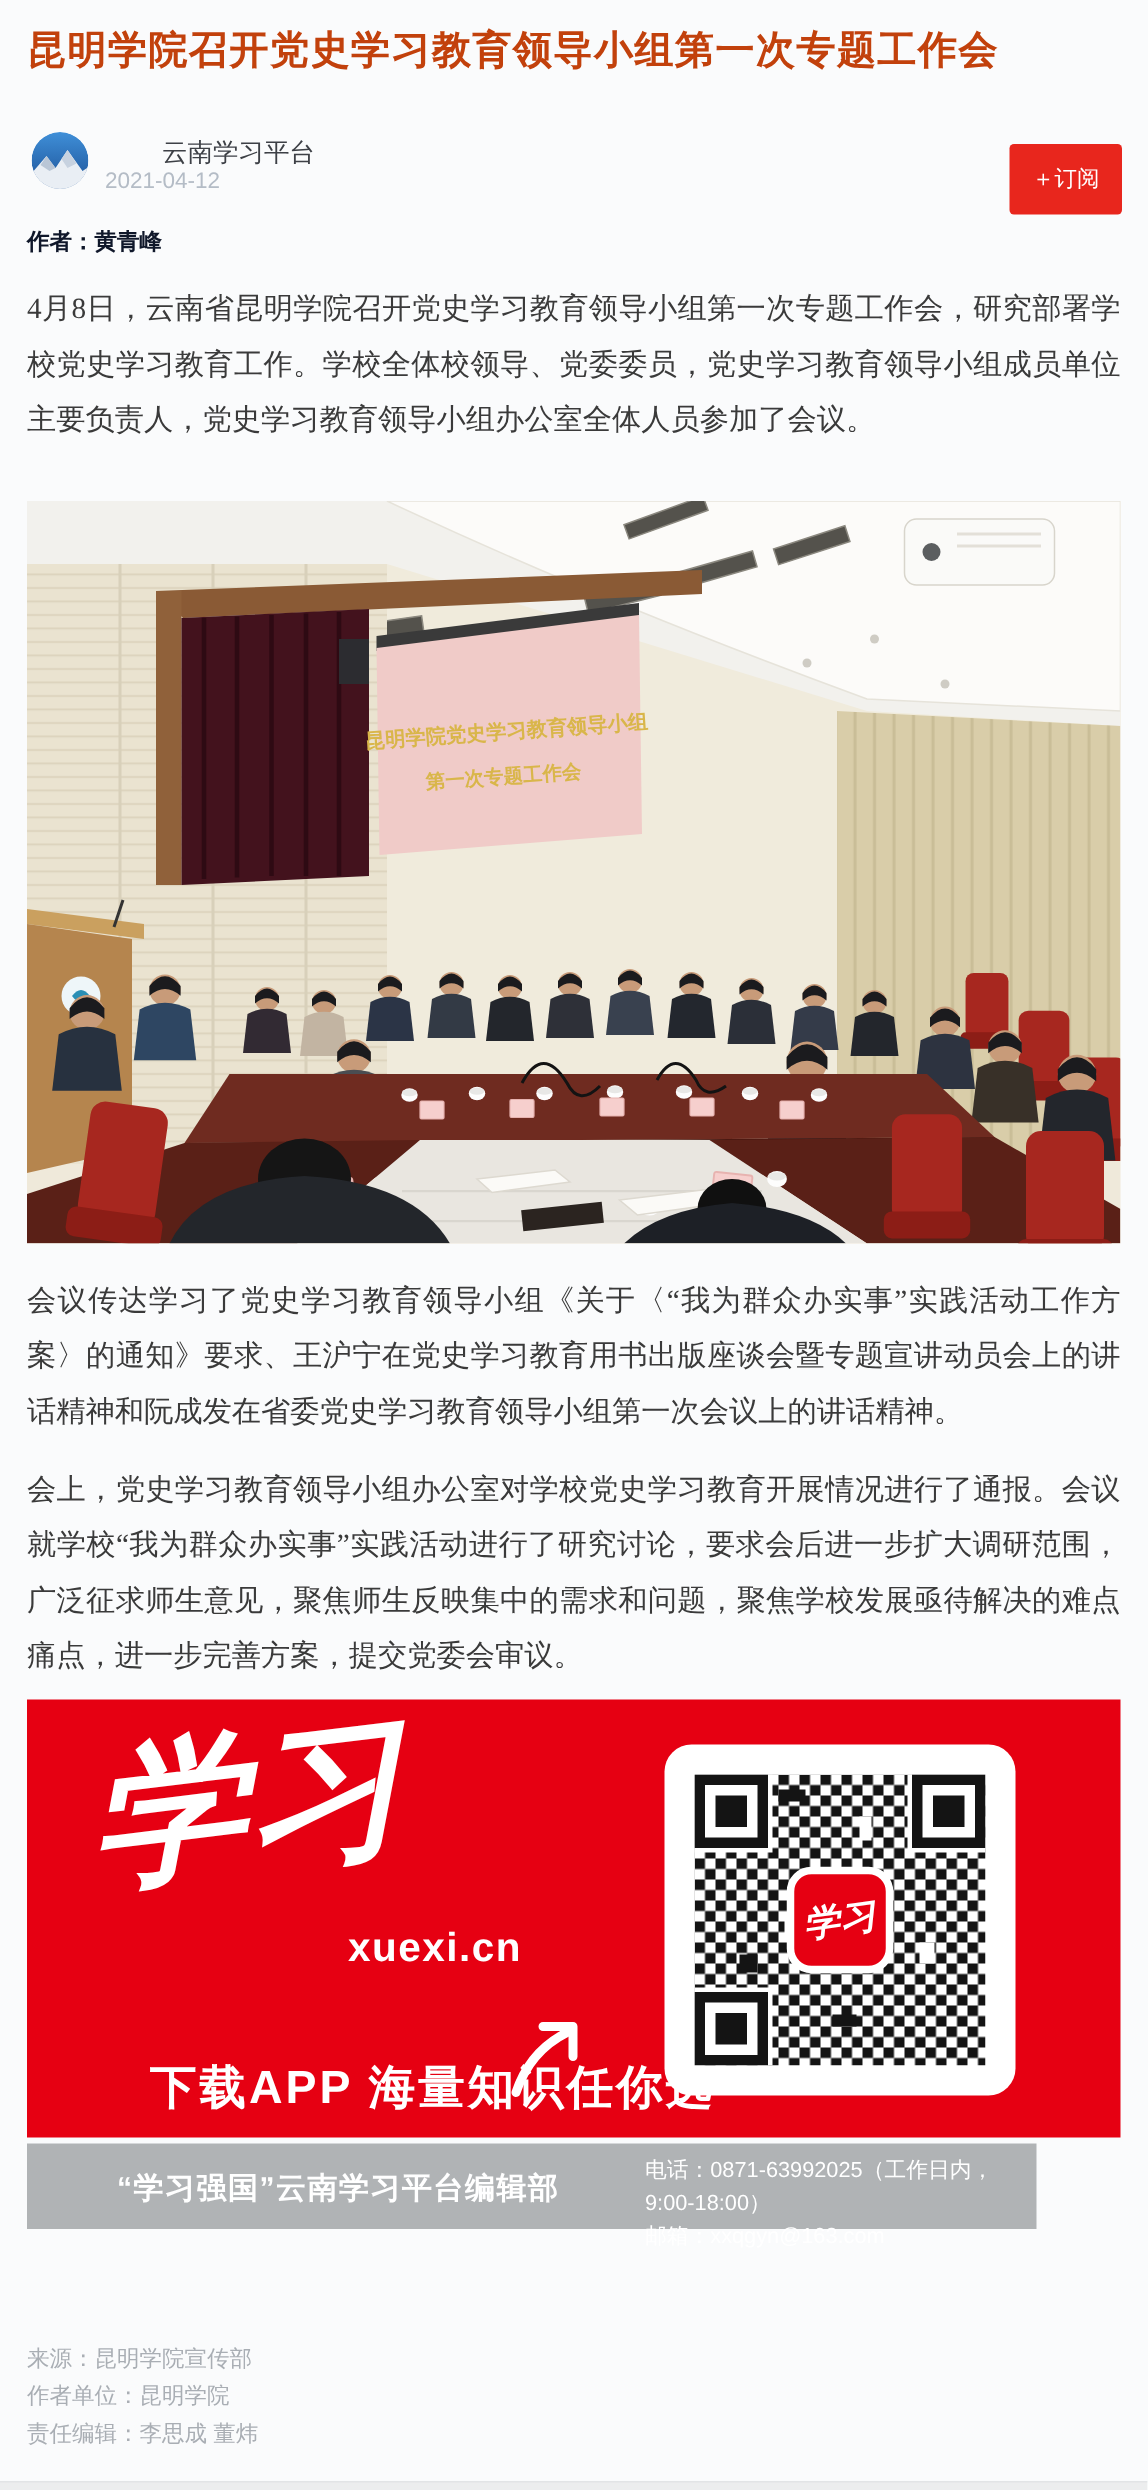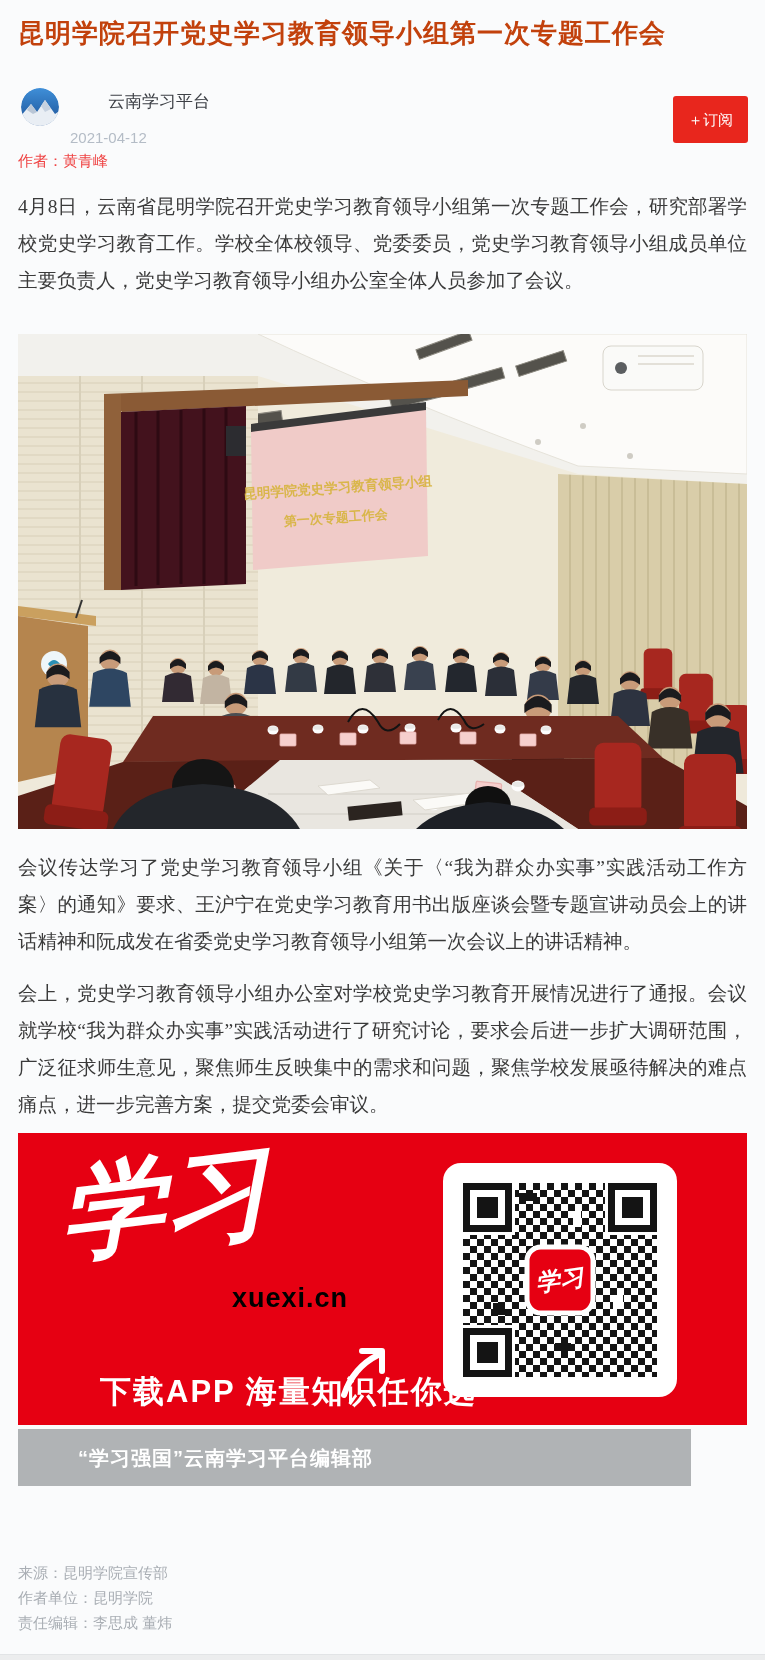--- a/index.html
+++ b/index.html
@@ -6,38 +6,38 @@
   html,body { width:765px; background:#fafbfc; }
   body { position:relative; height:1660px; overflow:hidden;
          font-family:"Liberation Sans","DejaVu Sans",sans-serif; }
   .abs { position:absolute; }
 
   .title { left:18px; top:16px; width:729px; font-family:"Liberation Serif","DejaVu Serif",serif;
            font-size:26px; font-weight:600; color:#c2410c; letter-spacing:1px; }
 
   .avatar { left:21px; top:88px; width:38px; height:38px; border-radius:50%; overflow:hidden; }
   .src-name { left:70px; top:90px; font-size:17px; color:#3d4046;margin-left:38px; }
-  .src-date { left:70px; top:112px; font-size:15px; color:#b4bcc6;margin-top:17px; }
+  .src-date { left:70px; top:112px; font-size:15px; color:#b4bcc6; }
   .subscribe { left:673px; top:96px; width:75px; height:47px; background:#e8261d; color:#fff;
                border:none; border-radius:3px; font-size:15px; line-height:31px; text-align:center;
                cursor:pointer; font-family:inherit; }
-  .author-line { left:18px; top:152px; font-size:15px; color:#ef4444; }
+  .author-line { left:18px; top:152px; font-size:15px; color:#0f172a;font-weight:bold; }
 
   .para { left:18px; width:729px; font-family:"Liberation Serif","DejaVu Serif",serif;
           font-size:19.5px; line-height:37px; color:#3a3a3a; text-align:justify; }
   .p1 { top:188px; } .p2 { top:849px; } .p3 { top:975px; }
 
   .photo { left:18px; top:334px; width:729px; height:495px; background:#efe9da; overflow:hidden; }
 
   .banner { left:18px; top:1133px; width:729px; height:292px; background:#e60012; overflow:hidden; }
   .brand-script { left:42px; top:18px; font-size:104px; font-weight:bold; color:#fff;
                   font-style:italic; transform:rotate(-7deg) skewX(-4deg); line-height:1;
                   font-family:"Liberation Serif","DejaVu Serif",serif; }
   .brand-bold { left:212px; top:96px; font-size:50px; font-weight:bold; color:#fff; letter-spacing:3px; }
-  .brand-domain { left:214px; top:150px; font-size:27px; font-weight:bold; color:#000000; letter-spacing:1px; }
+  .brand-domain { left:214px; top:150px; font-size:27px; font-weight:bold; color:#ffffff; letter-spacing:1px; }
   .slogan { left:66px; top:238px; font-size:31px; font-weight:bold; color:#fff; letter-spacing:2px;margin-left:16px; }
   .arrow-wrap { left:318px; top:210px; }
   .qr-box { left:425px; top:30px; width:234px; height:234px; background:#fff; border-radius:18px;
             padding:20px; }
 
   .contact { left:18px; top:1429px; width:673px; height:57px; background:#b0b3b5; color:#fff; }
   .dept { left:60px; top:16px; font-size:20px; font-weight:bold; letter-spacing:1px; }
   .contact-right { left:412px; top:7px; font-size:14.5px; line-height:22px; }
 
   .footer { left:18px; top:1560px; font-size:15px; color:#a9aeb4; line-height:25px; }
@@ -286,20 +286,24 @@
       <g>
         <rect x="64" y="64" width="66" height="66" rx="14" fill="#e60012" stroke="#fff" stroke-width="5"></rect>
         <text x="97" y="105" font-size="24" font-weight="bold" font-style="italic" fill="#fff" text-anchor="middle" transform="rotate(-8 97 99)">学习</text>
       </g>
     </svg>
   </div>
 </div>
 
 <div class="abs contact">
   <div class="abs dept">“学习强国”云南学习平台编辑部</div>
+  <div class="abs contact-right">
+    <div>电话：0871-63992025（工作日内，9:00-18:00）</div>
+    <div>邮箱：xxqgyn@163.com</div>
+  </div>
 </div>
 
 <div class="abs footer">
   <div>来源：昆明学院宣传部</div>
   <div>作者单位：昆明学院</div>
   <div>责任编辑：李思成 董炜</div>
 </div>
 
 <div class="abs bottom-strip"></div>
 

